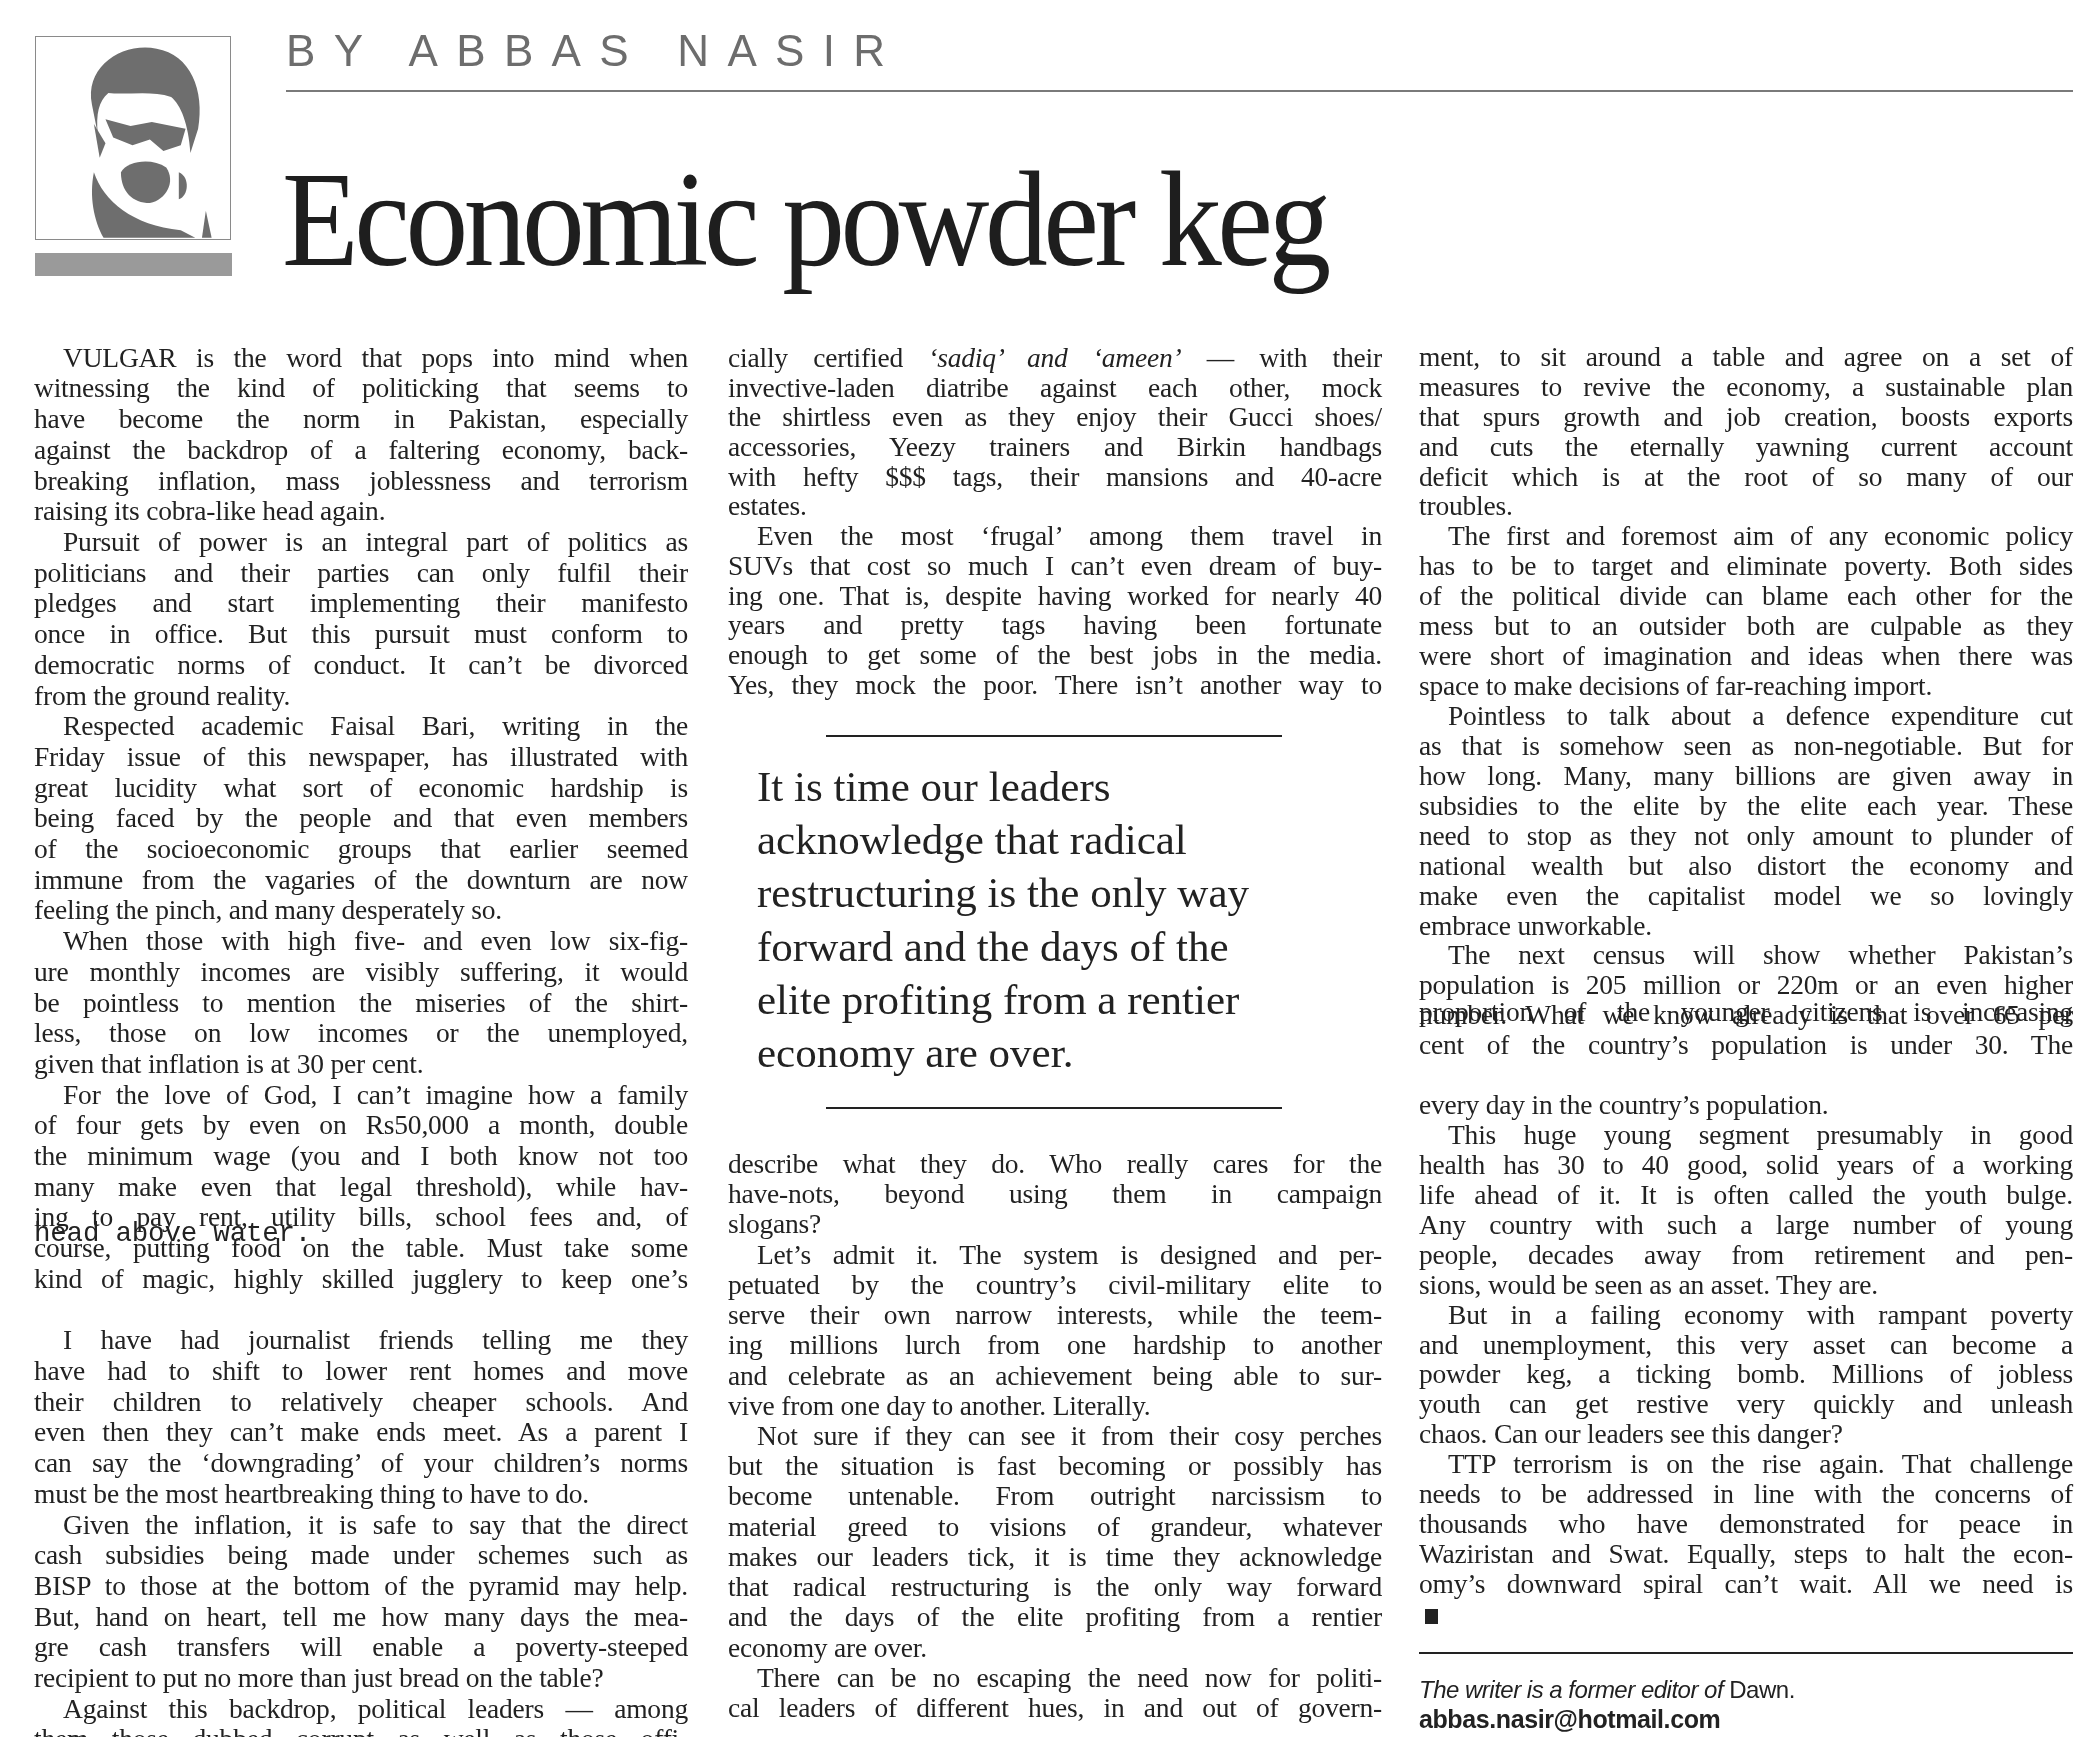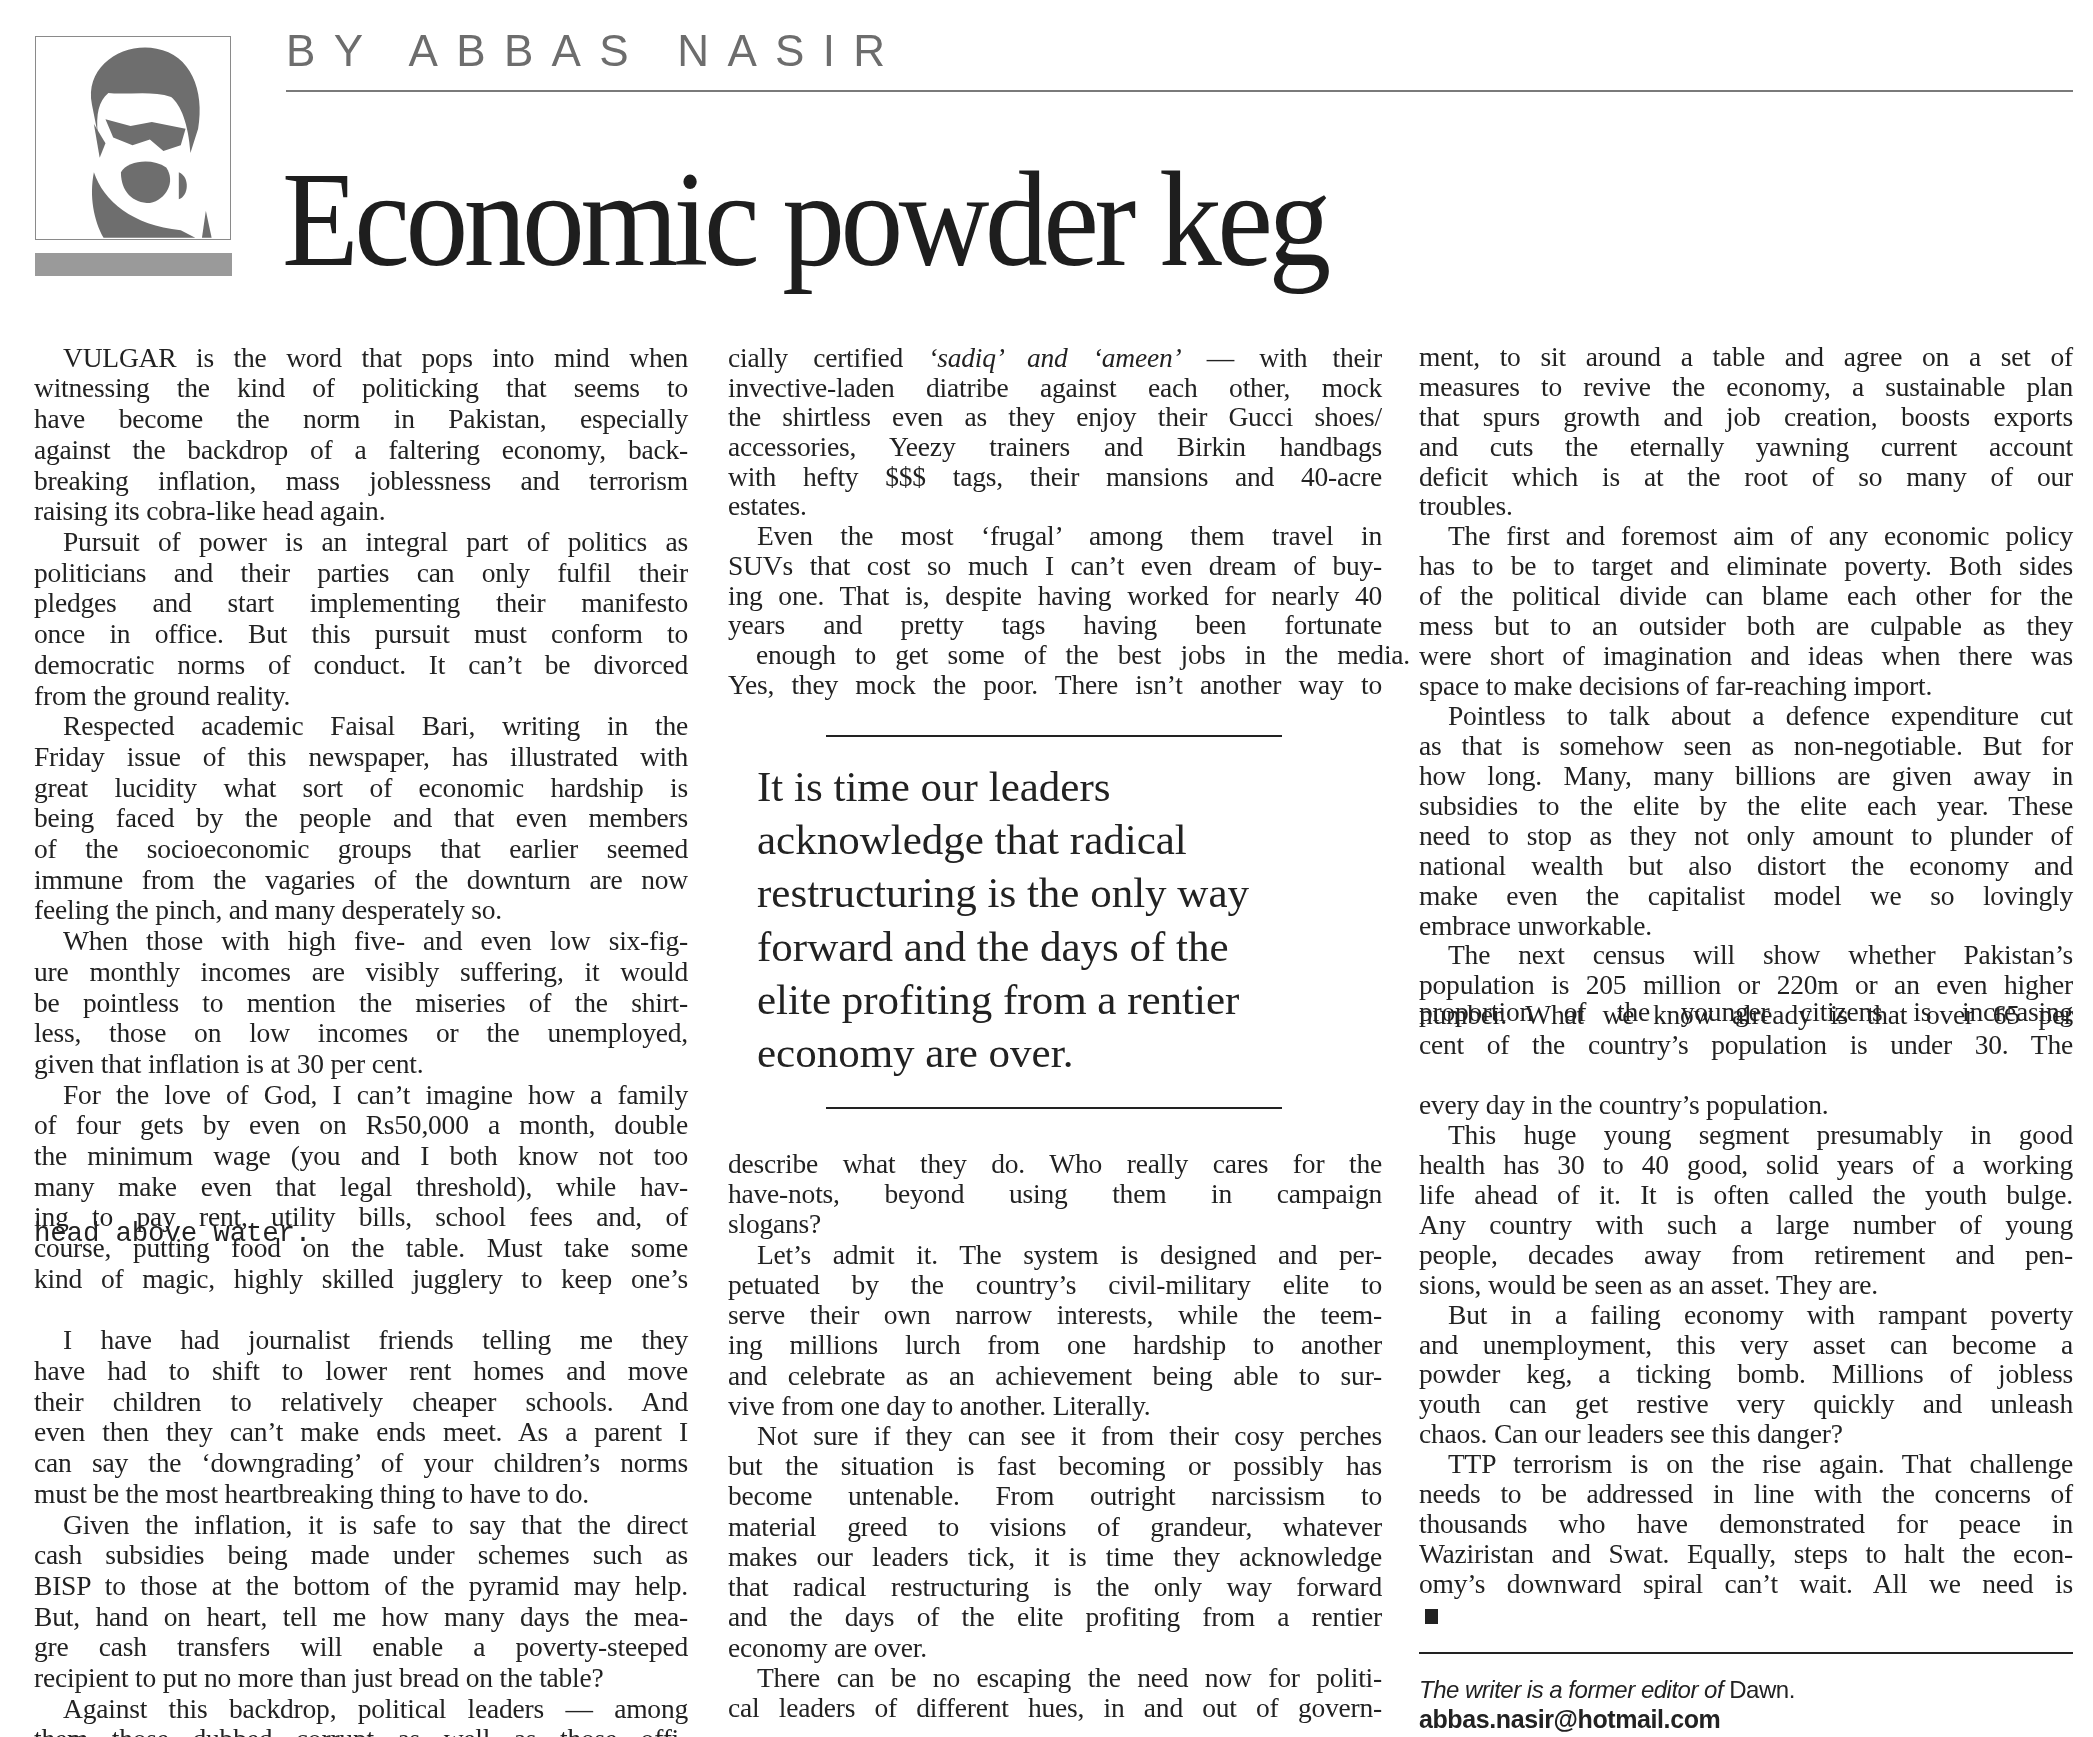--- a/index.html
+++ b/index.html
@@ -97,21 +97,21 @@
       <div class="line" style="top: 342px; line-height: 31px;"><span>cially certified </span><em>‘sadiq’ and ‘ameen’</em><span> — with their</span></div>
       <div class="line" style="top: 372px; line-height: 31px;"><span>invective-laden diatribe against each other, mock</span></div>
       <div class="line" style="top: 401px; line-height: 31px;"><span>the shirtless even as they enjoy their Gucci shoes/</span></div>
       <div class="line" style="top: 431px; line-height: 31px;"><span>accessories, Yeezy trainers and Birkin handbags</span></div>
       <div class="line" style="top: 461px; line-height: 31px;"><span>with hefty $$$ tags, their mansions and 40-acre</span></div>
       <div class="line last" style="top: 490px; line-height: 31px;"><span>estates.</span></div>
       <div class="line indent" style="top: 520px; line-height: 31px;"><span>Even the most ‘frugal’ among them travel in</span></div>
       <div class="line" style="top: 550px; line-height: 31px;"><span>SUVs that cost so much I can’t even dream of buy-</span></div>
       <div class="line" style="top: 580px; line-height: 31px;"><span>ing one. That is, despite having worked for nearly 40</span></div>
       <div class="line" style="top: 609px; line-height: 31px;"><span>years and pretty tags having been fortunate</span></div>
-      <div class="line" style="top: 639px; line-height: 31px; margin-left: 28px;"><span>enough to get some of the best jobs in the media.</span></div>
+      <div class="line" style="top: 639px; line-height: 31px;"><span>enough to get some of the best jobs in the media.</span></div>
       <div class="line" style="top: 669px; line-height: 31px;"><span>Yes, they mock the poor. There isn’t another way to</span></div>
     </div>
     <div class="col" style="left: 728px; top: 0px;">
       <div class="line" style="top: 1148px; line-height: 31px;"><span>describe what they do. Who really cares for the</span></div>
       <div class="line" style="top: 1178px; line-height: 31px;"><span>have-nots, beyond using them in campaign</span></div>
       <div class="line last" style="top: 1208px; line-height: 31px;"><span>slogans?</span></div>
       <div class="line indent" style="top: 1239px; line-height: 31px;"><span>Let’s admit it. The system is designed and per-</span></div>
       <div class="line" style="top: 1269px; line-height: 31px;"><span>petuated by the country’s civil-military elite to</span></div>
       <div class="line" style="top: 1299px; line-height: 31px;"><span>serve their own narrow interests, while the teem-</span></div>
       <div class="line" style="top: 1329px; line-height: 31px;"><span>ing millions lurch from one hardship to another</span></div>

